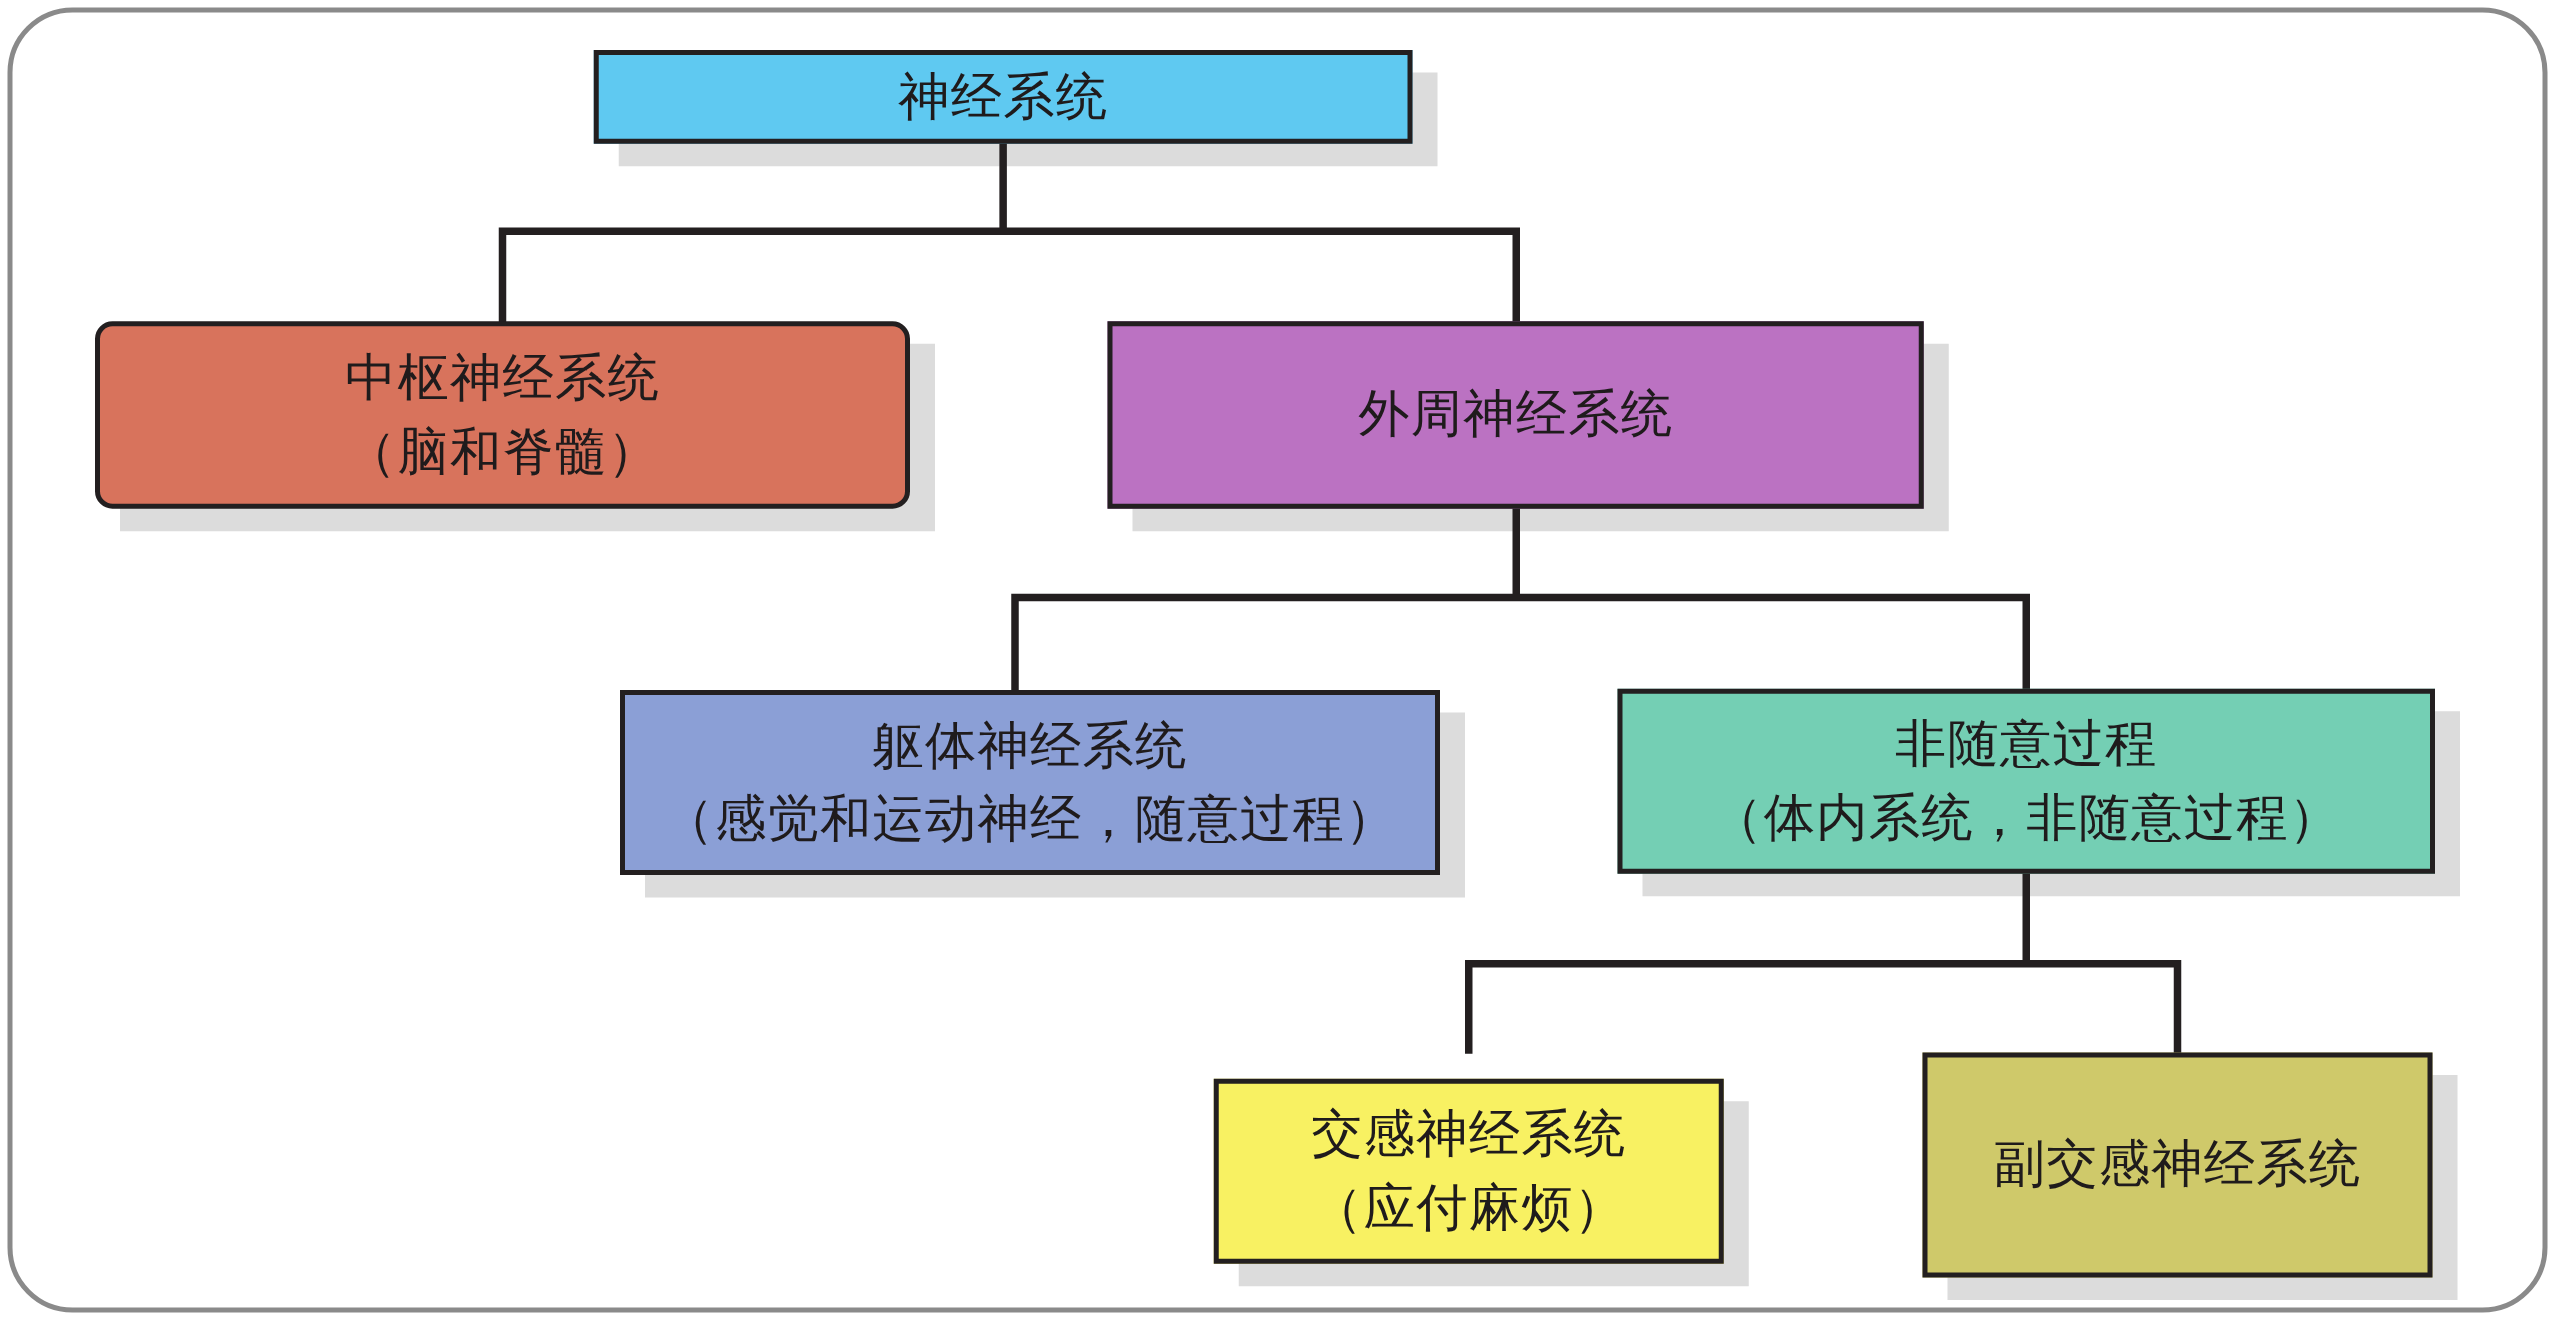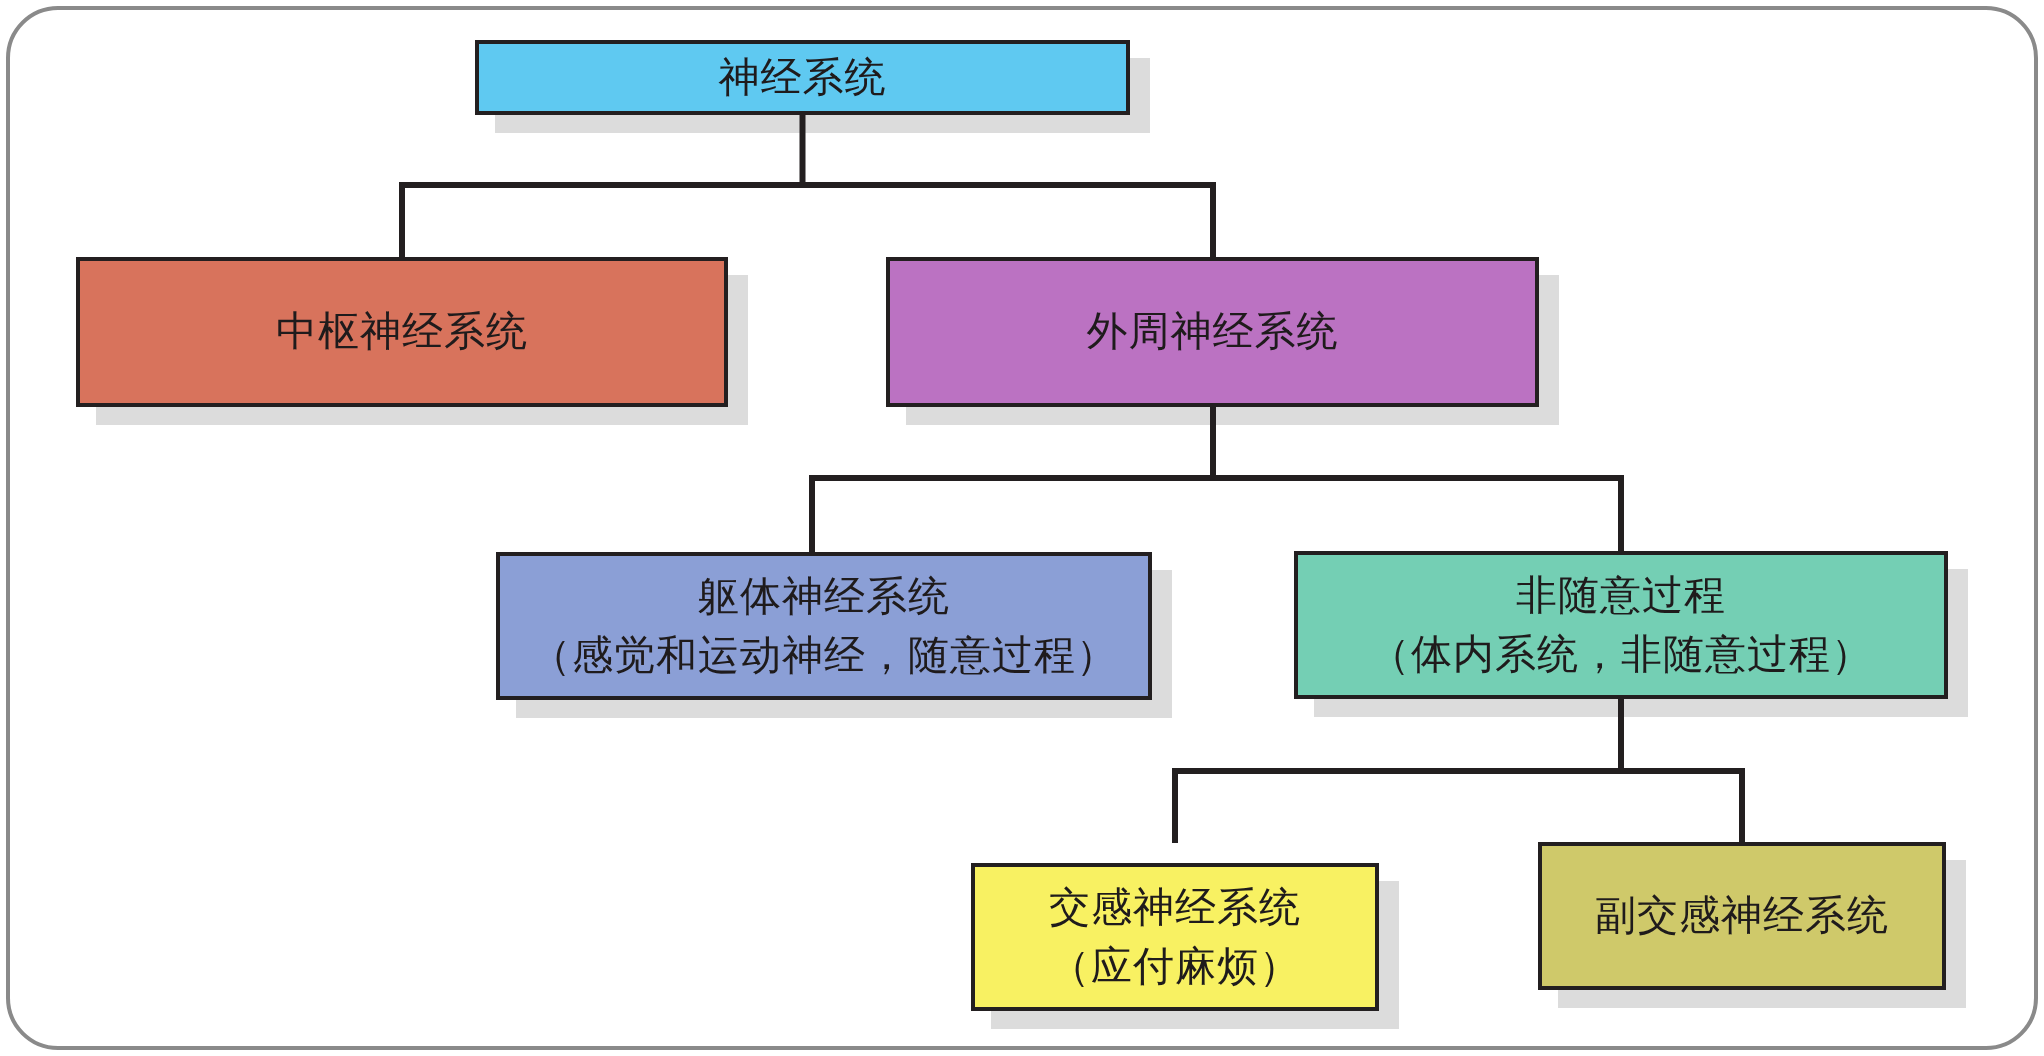--- a/index.html
+++ b/index.html
@@ -45,21 +45,21 @@
     line-height: 1.45;
     letter-spacing: 1px;
   }
   
   #n-root,   #s-root   { left: 475px;  top: 40px;  width: 655px; height: 75px; }
   #n-cns,    #s-cns    { left: 76px;   top: 257px; width: 652px; height: 150px; }
   #n-pns,    #s-pns    { left: 886px;  top: 257px; width: 653px; height: 150px; gap: 37px; }
   #n-som,    #s-som    { left: 484px;  top: 552px; width: 656px; height: 148px; margin-left: 12px; }
   #n-auto,   #s-auto   { left: 1294px; top: 551px; width: 654px; height: 148px; }
   #n-sym,    #s-sym    { left: 971px;  top: 842px; width: 408px; height: 148px; margin-top: 21px; }
-  #n-para,   #s-para   { left: 1538px; top: 842px; width: 408px; height: 148px; }
+  #n-para,   #s-para   { left: 1538px; top: 842px; width: 408px; height: 180px; }
 </style>
 </head>
 <body>
 
 <div class="canvas">
 
   <div class="frame"></div>
 
   <div class="shadow" id="s-root"></div>
   <div class="shadow" id="s-cns"></div>
@@ -72,22 +72,23 @@
   <svg class="connectors" width="2044" height="1056" viewBox="0 0 2044 1056">
     <path d="M 802.5 112 L 802.5 185 M 402 258 L 402 185 L 1213 185 L 1213 258" fill="none" stroke="#231f20" stroke-width="6"></path>
     <path d="M 1213 405 L 1213 478 M 812 553 L 812 478 L 1621 478 L 1621 553" fill="none" stroke="#231f20" stroke-width="6"></path>
     <path d="M 1621 697 L 1621 771 M 1175 843 L 1175 771 L 1742 771 L 1742 843" fill="none" stroke="#231f20" stroke-width="6"></path>
   </svg>
 
   <div class="node" id="n-root" style="background-color: rgb(95, 201, 241);">
     <div>神经系统</div>
   </div>
 
-  <div class="node" id="n-cns" style="background-color: rgb(216, 115, 92);">
+  <div class="node" id="n-cns" style="background-color: rgb(216, 115, 92); border-radius: 14px;">
     <div>中枢神经系统</div>
+    <div>（脑和脊髓）</div>
   </div>
 
   <div class="node" id="n-pns" style="background-color: rgb(187, 114, 194);">
     <div>外周神经系统</div>
   </div>
 
   <div class="node" id="n-som" style="background-color: rgb(139, 159, 214);">
     <div>躯体神经系统</div>
     <div>（感觉和运动神经，随意过程）</div>
   </div>

